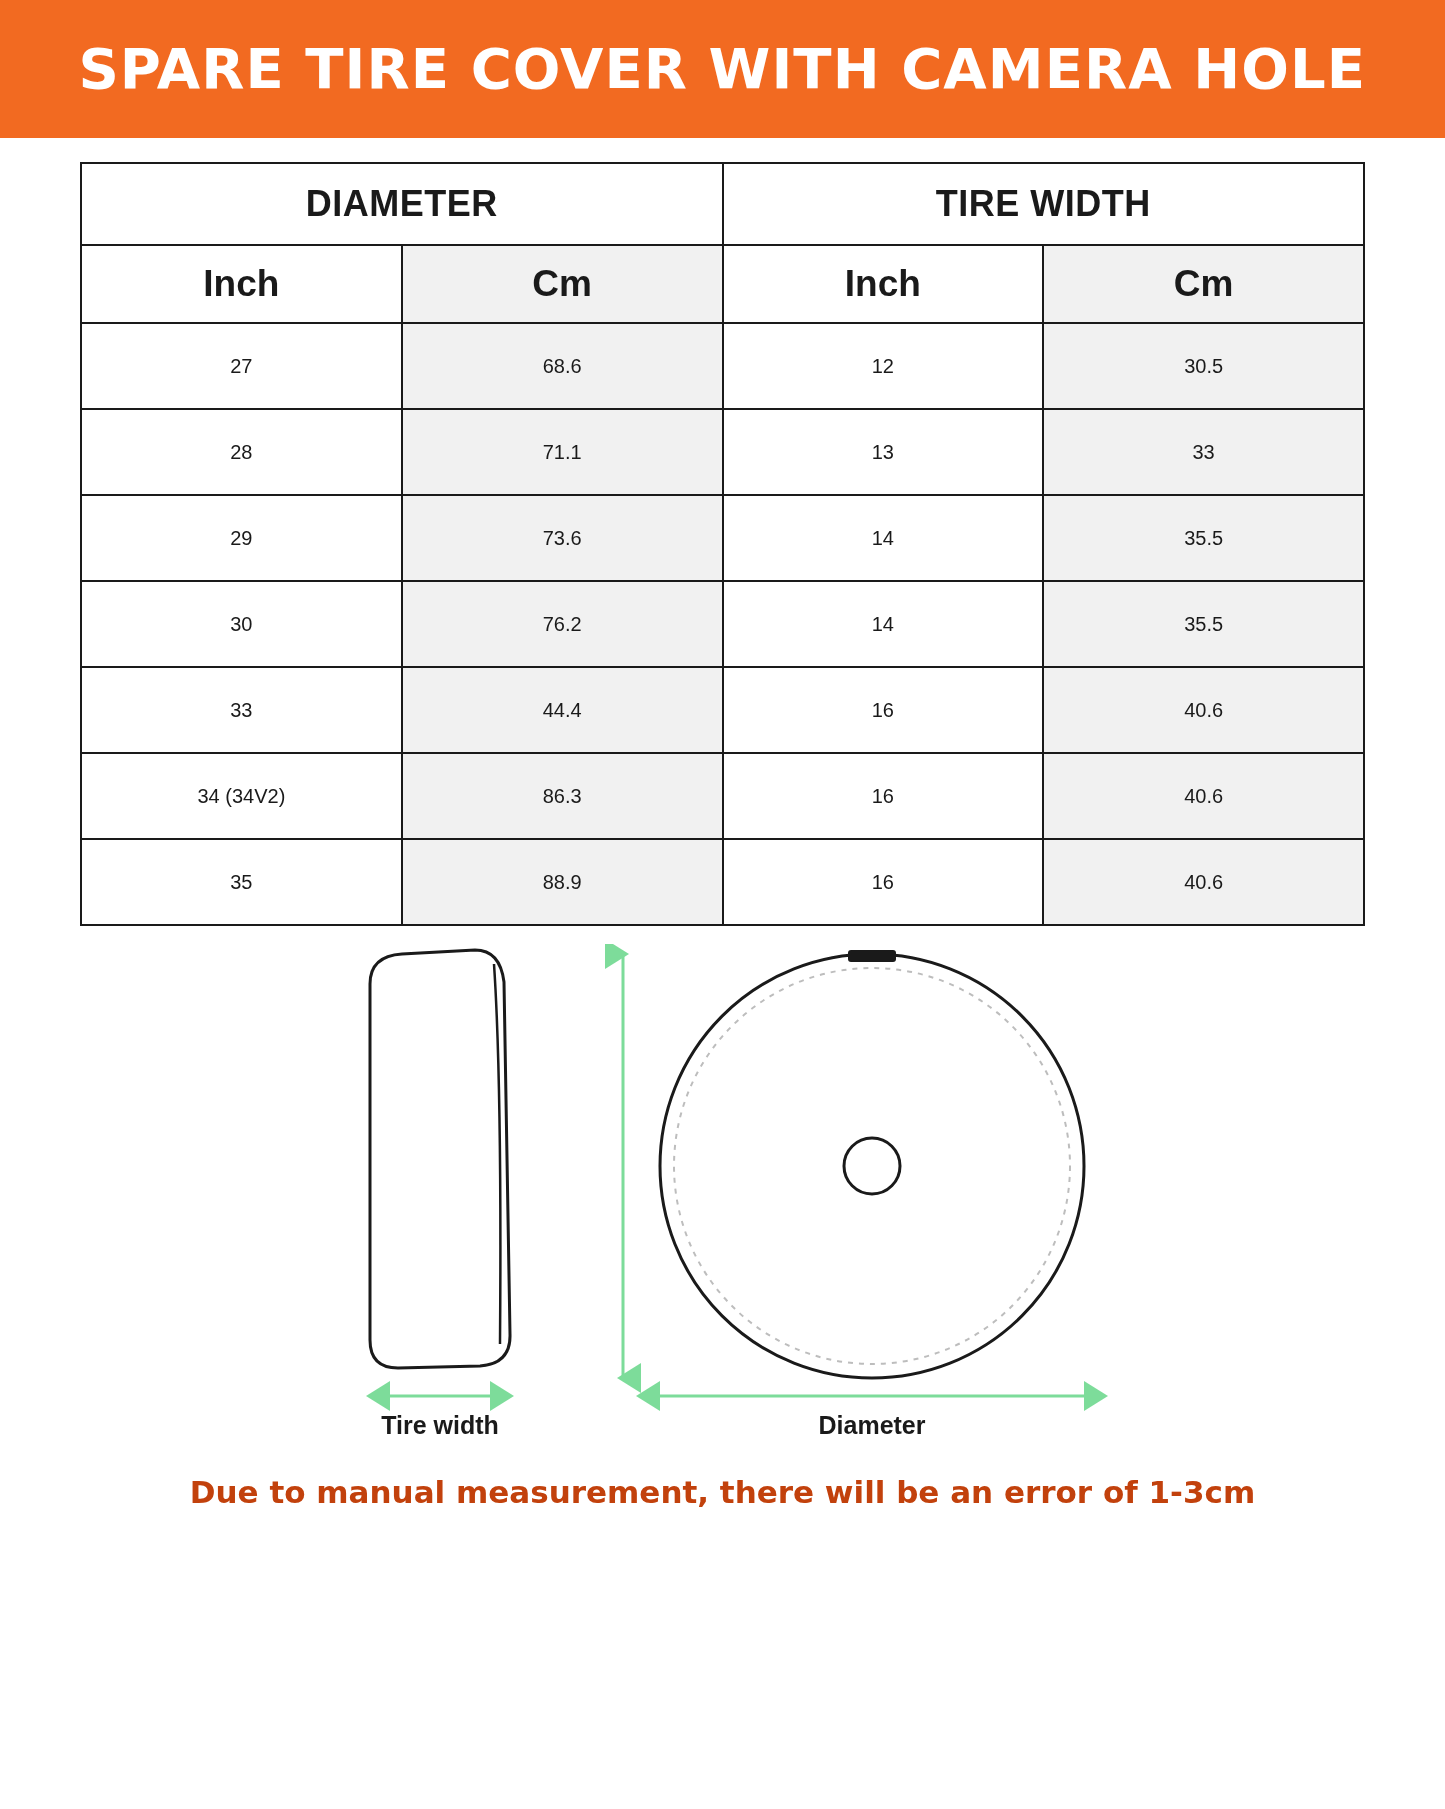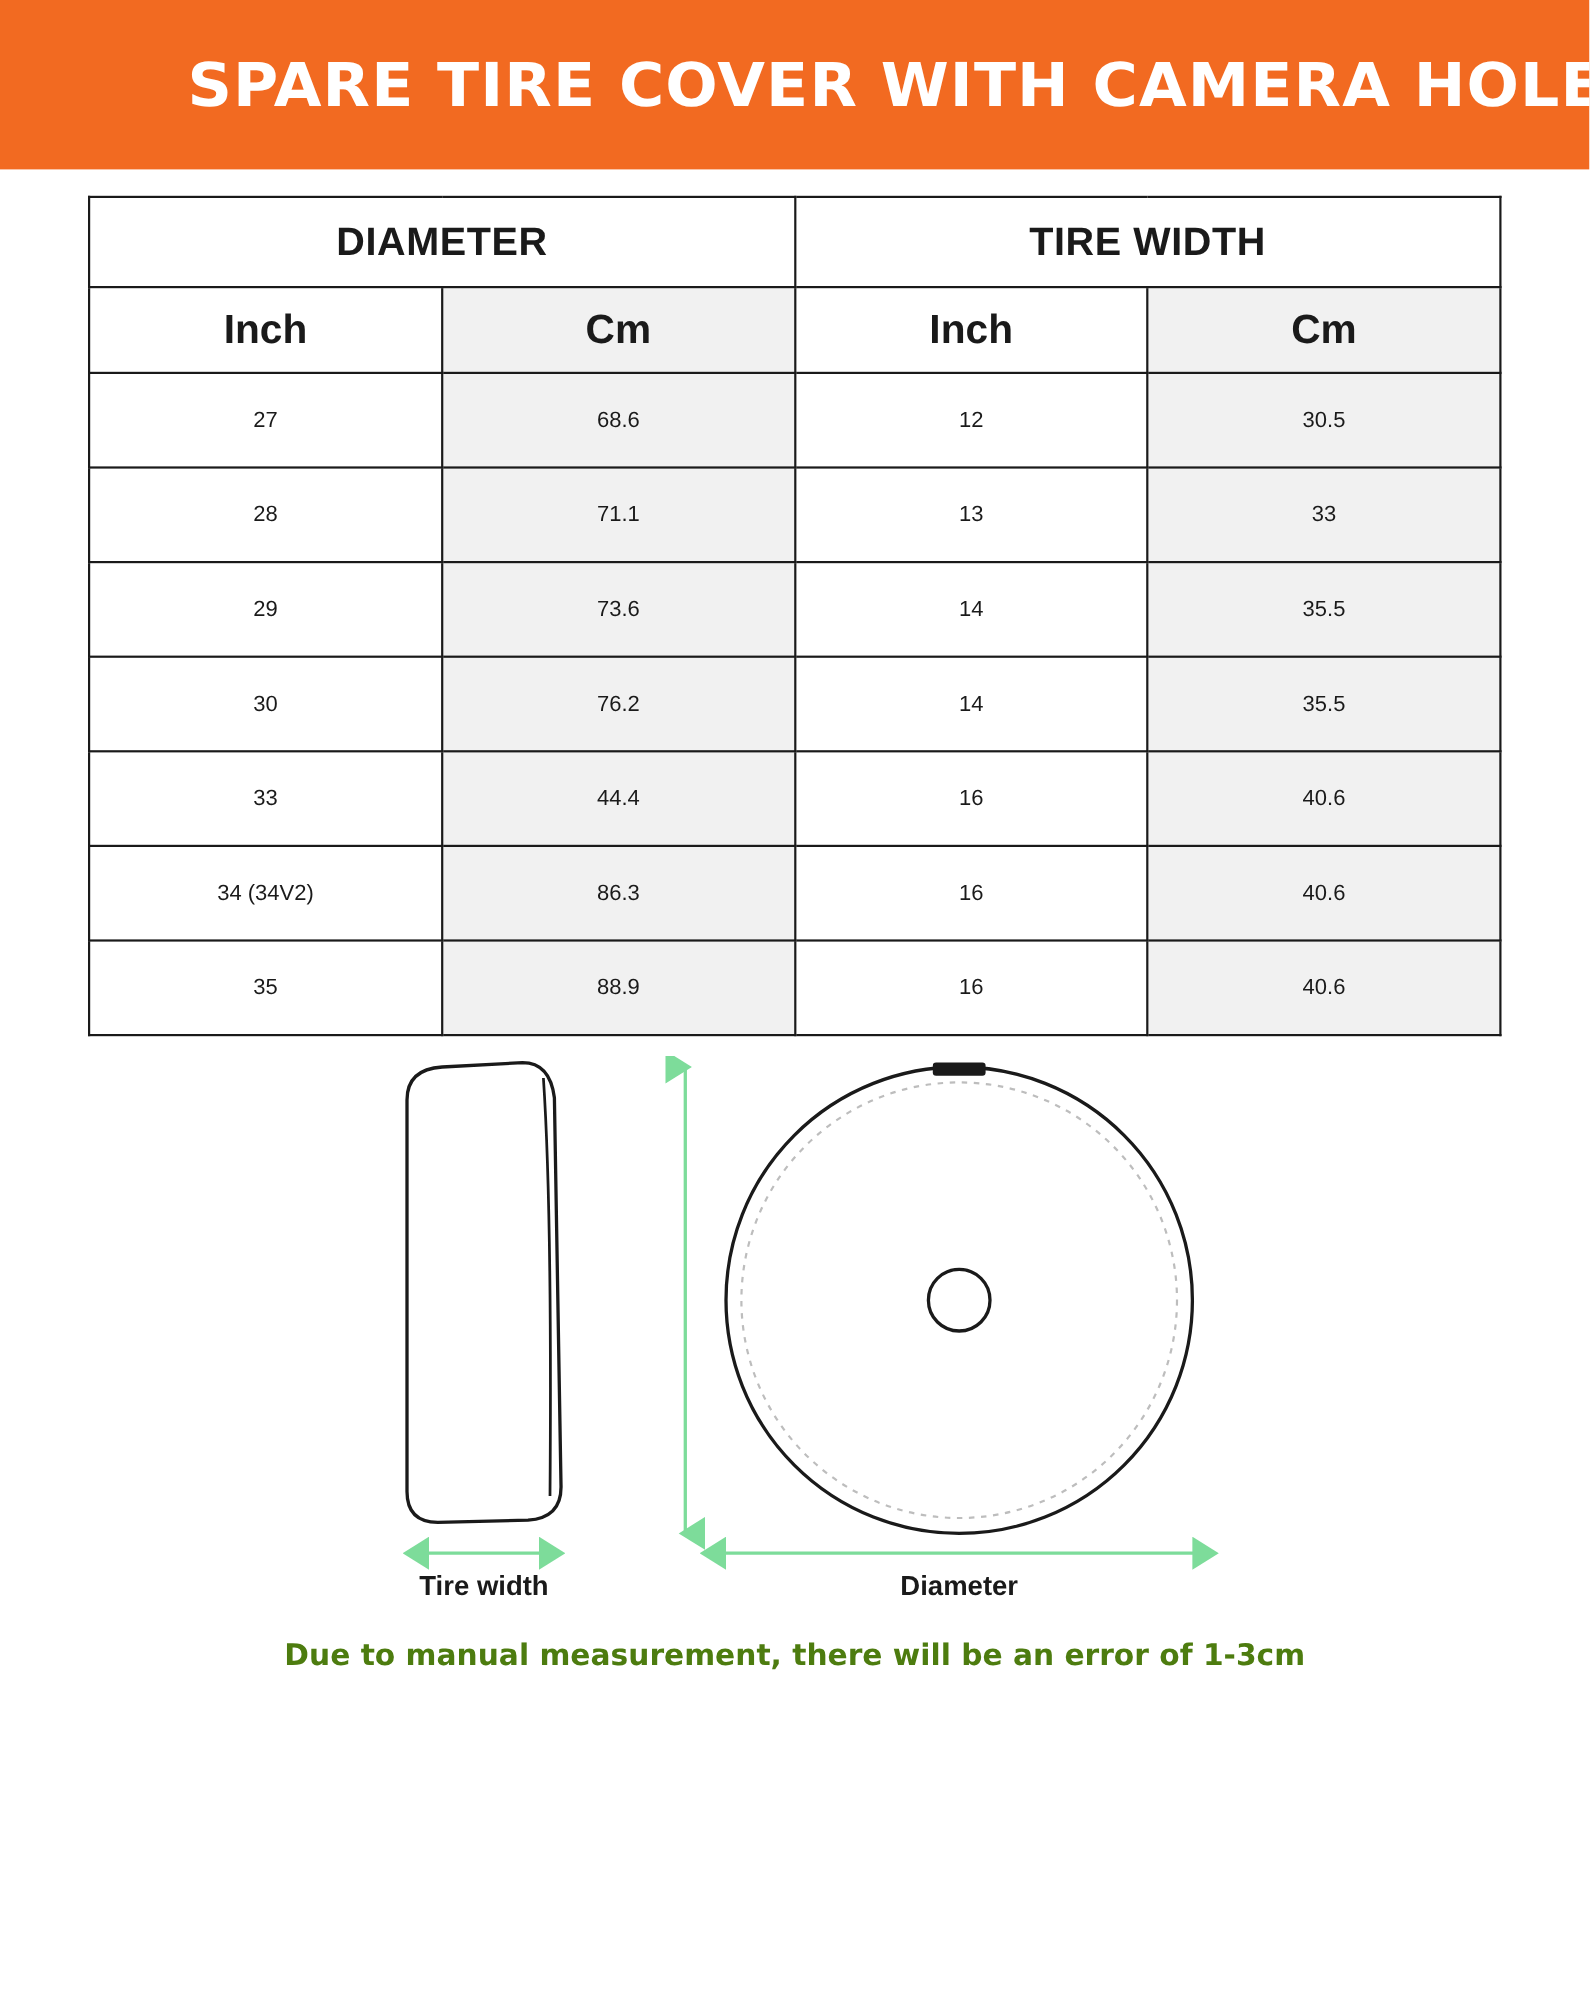--- a/index.html
+++ b/index.html
@@ -12,24 +12,24 @@
     height: 1809px;
     font-family: "Liberation Sans", sans-serif;
     color: #1a1a1a;
     position: relative;
     overflow: hidden;
   }
 
   
   .header-banner {
     background: #f26a21;
-    height: 154px;
+    height: 138px;
     display: flex;
     align-items: center;
-    justify-content: flex-end;
+    justify-content: center;
   }
   .header-title {
     color: #ffffff;
     font-family: "DejaVu Sans", sans-serif;
     font-weight: bold;
     font-size: 55px;
     letter-spacing: 1px;
     text-transform: uppercase;
     transform: scaleX(1.02);
     white-space: nowrap;
@@ -83,24 +83,24 @@
   .cap-label {
     font-family: "Liberation Sans", sans-serif;
     font-weight: bold;
     font-size: 25px;
     fill: #1a1a1a;
   }
 
   
   .footnote {
     text-align: center;
-    color: #4d7c0f;
+    color: #c2410c;
     font-family: "DejaVu Sans", sans-serif;
     font-weight: bold;
-    font-size: 27px;
+    font-size: 31px;
     margin-top: 10px;
   }
 </style>
 </head>
 <body>
 
 <div class="header-banner">
   <div class="header-title">SPARE TIRE COVER WITH CAMERA HOLE</div>
 </div>
 

